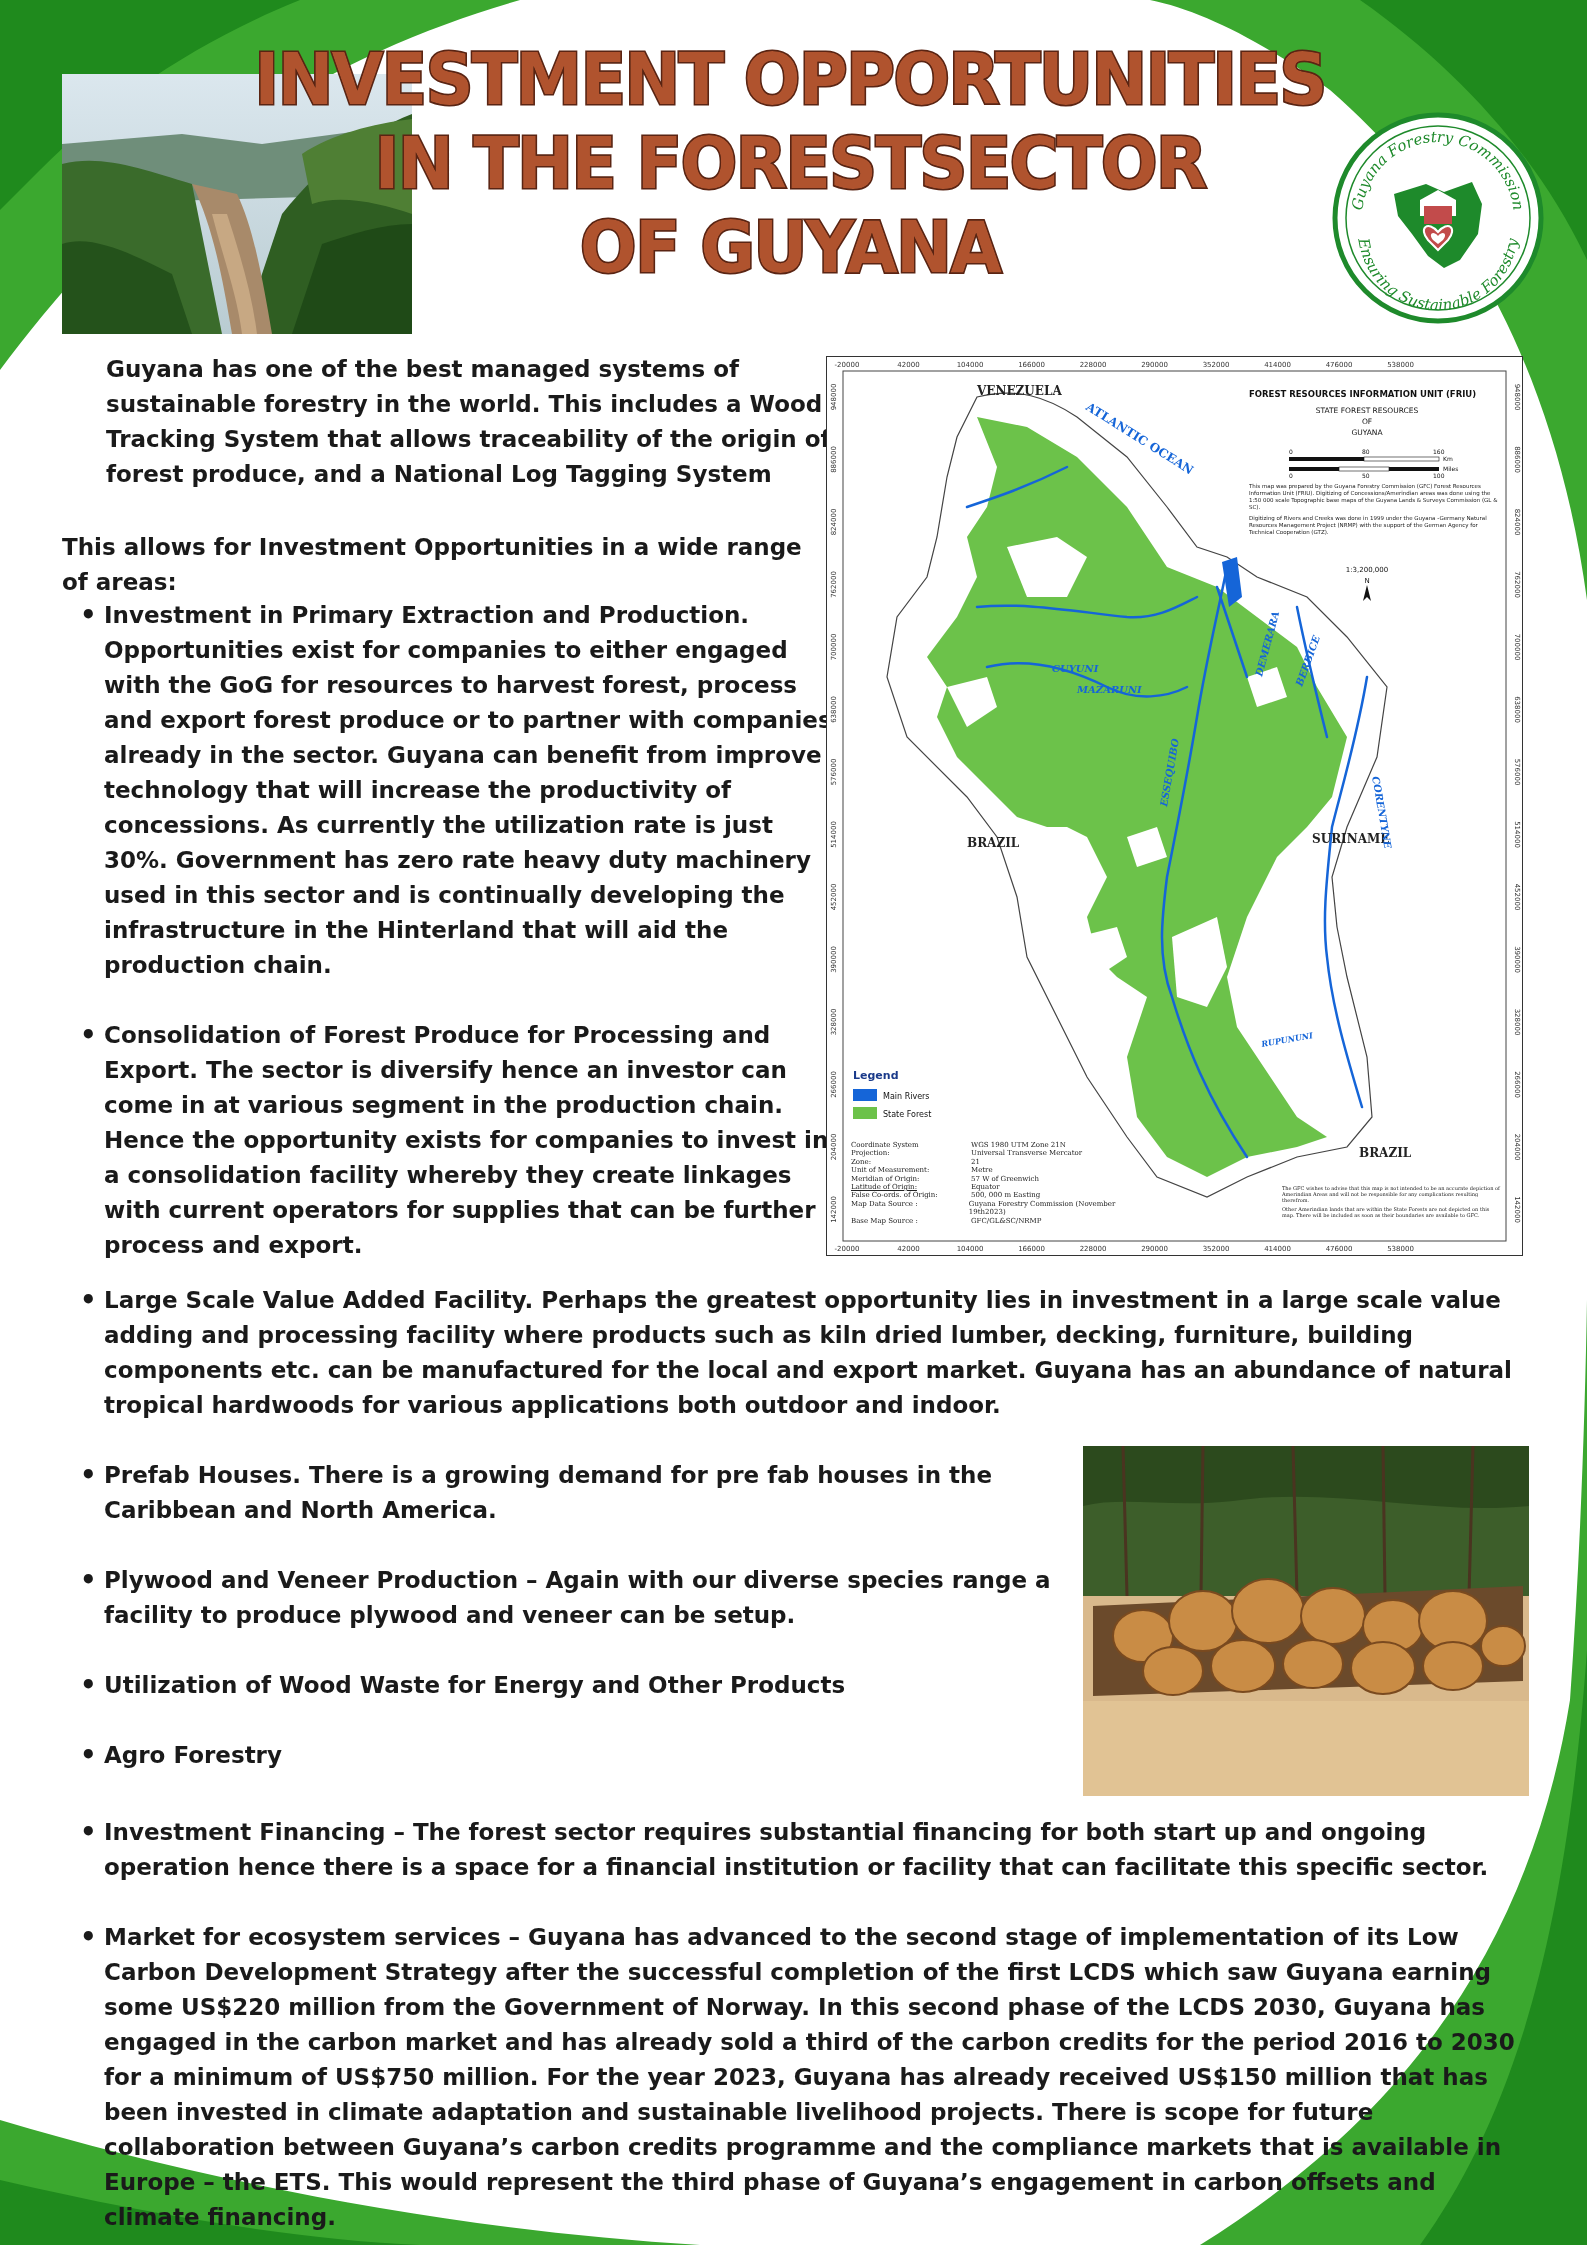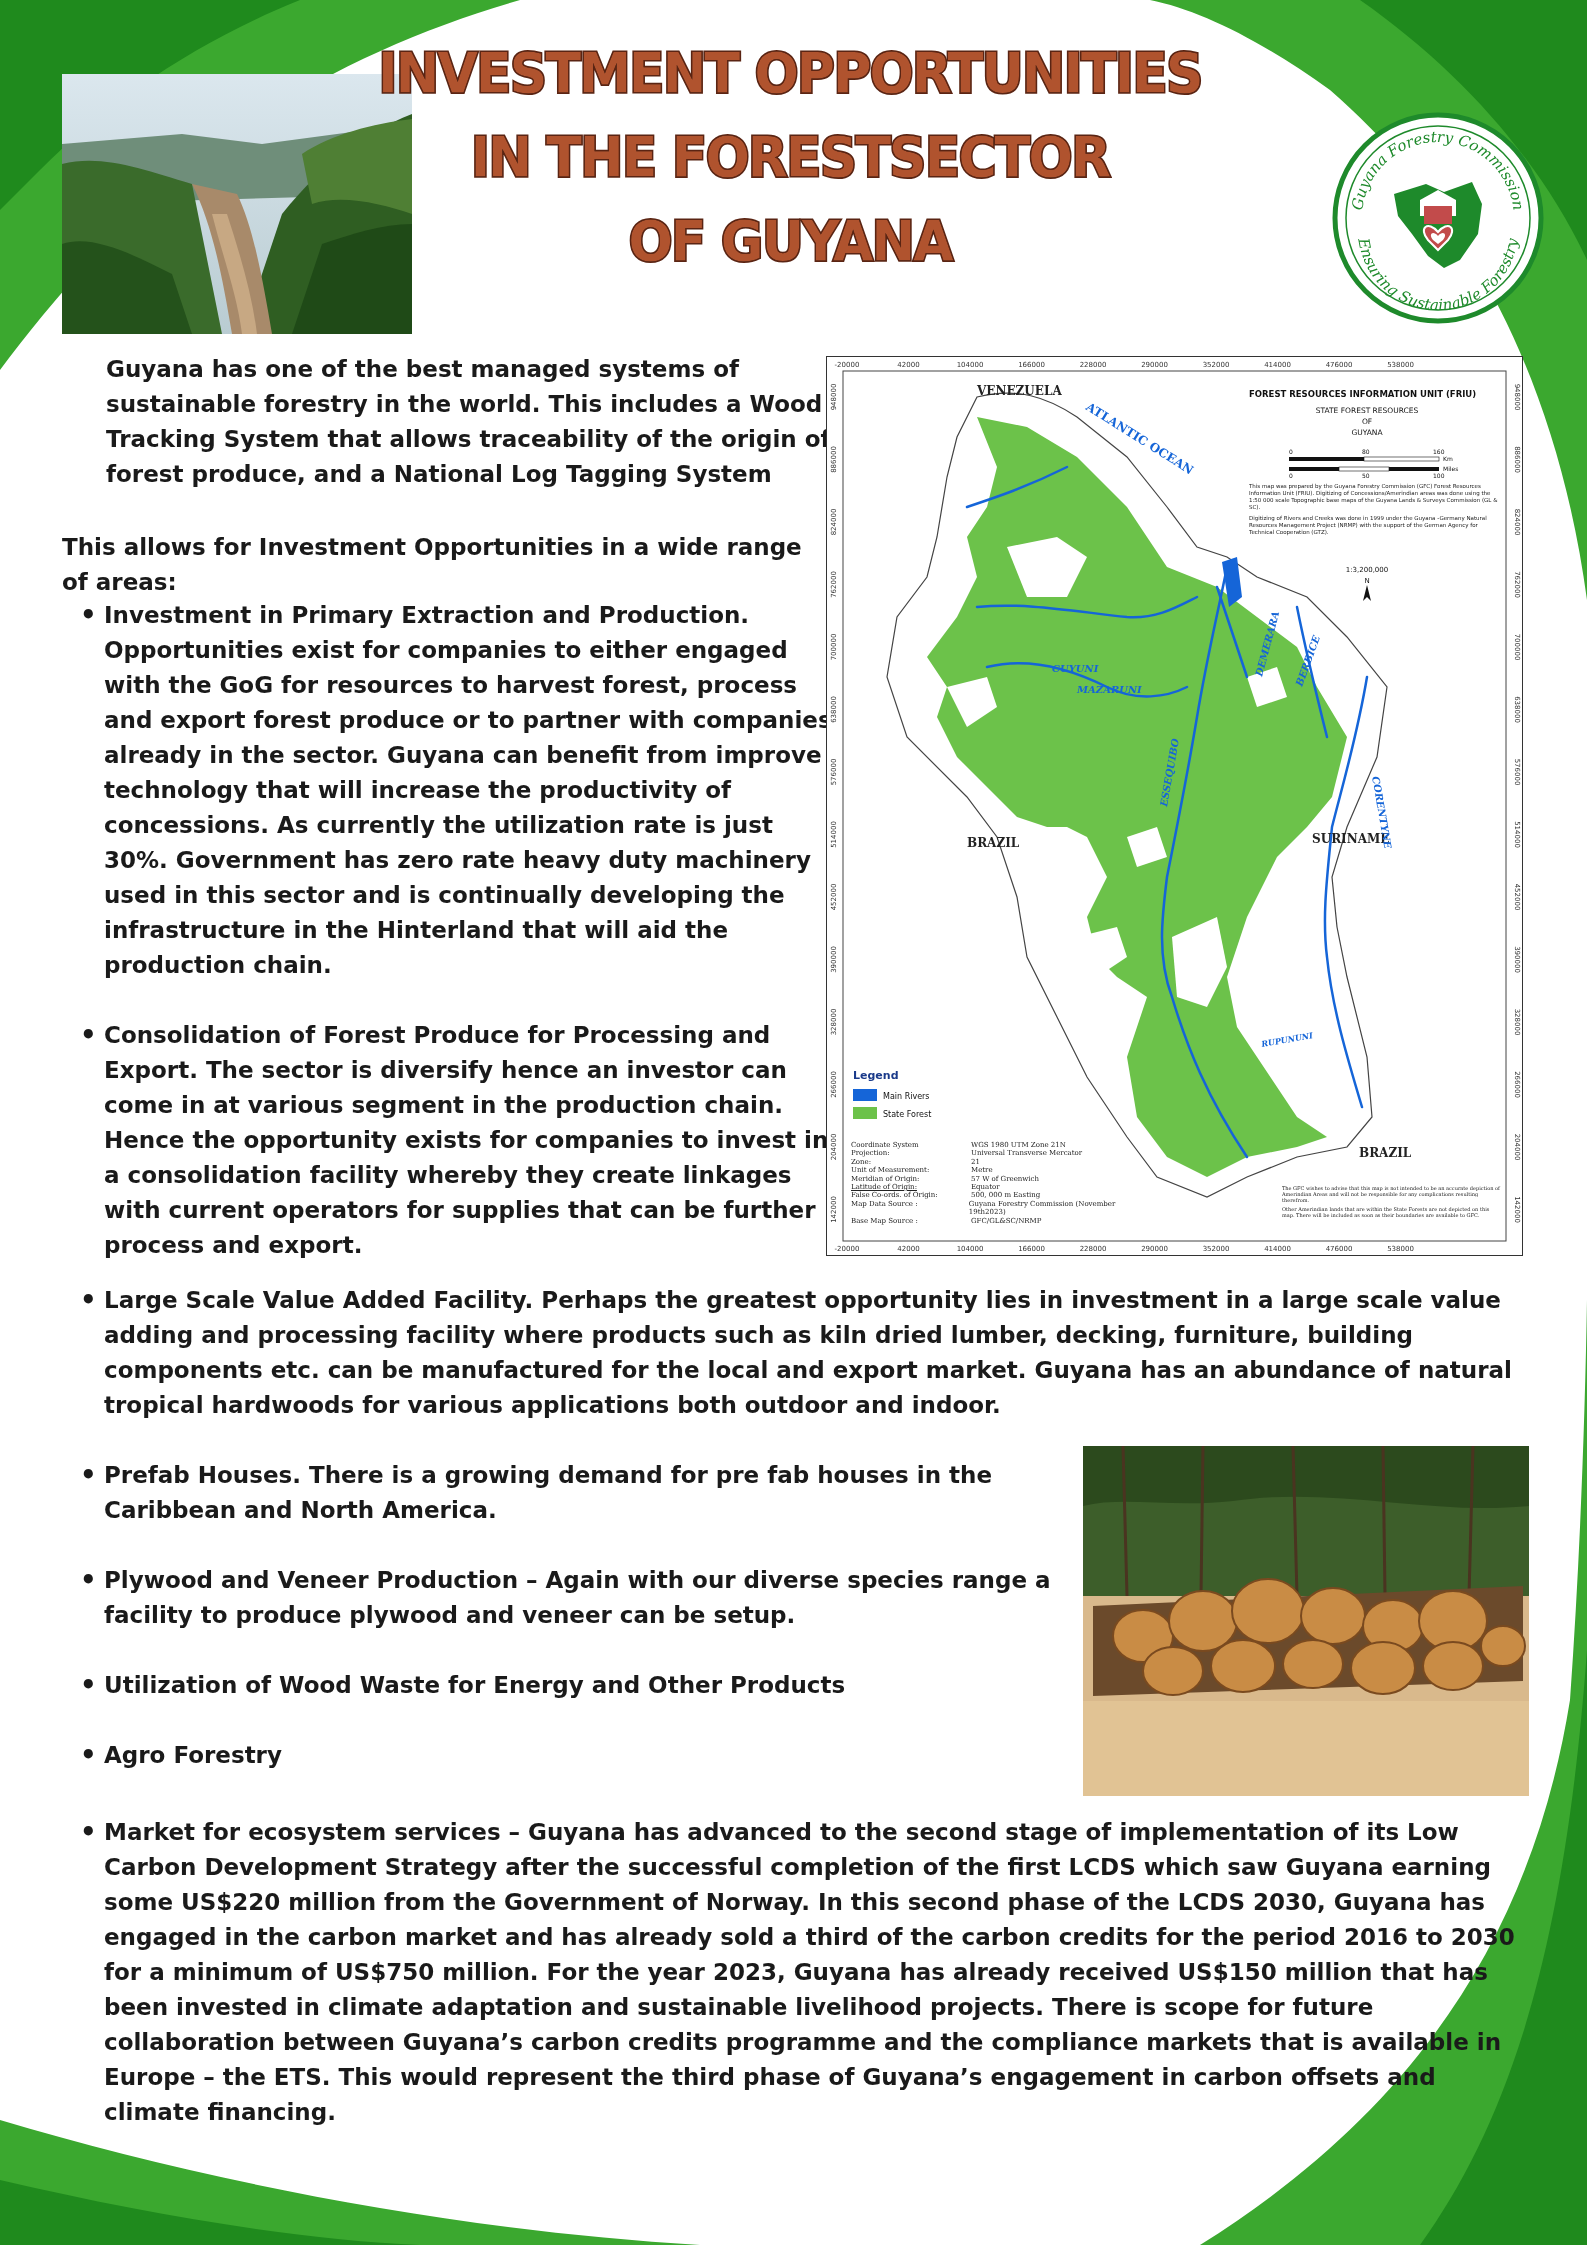--- a/index.html
+++ b/index.html
@@ -1,20 +1,20 @@
 <!DOCTYPE html>
 <html><head>
 <meta charset="utf-8">
 <style>
   html,body{margin:0;padding:0;}
   body{width:1587px;height:2245px;position:relative;overflow:hidden;background:#ffffff;font-family:"DejaVu Sans",sans-serif;color:#1a1a1a;}
   .bg{position:absolute;inset:0;z-index:0;}
   .layer{position:absolute;z-index:2;}
   
-  .title{left:200px;top:31px;width:1180px;text-align:center;font-family:"DejaVu Sans",sans-serif;font-weight:900;font-size:56px;line-height:84px;color:#b0532e;letter-spacing:-2px;
+  .title{left:200px;top:37px;width:1180px;text-align:center;font-family:"DejaVu Sans",sans-serif;font-weight:900;font-size:72px;line-height:84px;color:#b0532e;letter-spacing:-2px;
     -webkit-text-stroke:3px #5a2413;paint-order:stroke fill;text-shadow:0 0 0 #000;}
   .title div{transform:scaleX(0.93);}
   .photo-top{left:62px;top:74px;width:350px;height:260px;overflow:hidden;}
   .logo{left:1332px;top:112px;width:212px;height:212px;}
   .para{font-weight:bold;font-size:23px;line-height:35px;color:#1a1a1a;}
   .intro{left:62px;top:352px;width:760px;margin-left:44px;}
   .intro2{left:62px;top:530px;width:760px;}
   ul.bullets{list-style:none;margin:0;padding:0;}
   ul.bullets li{position:relative;padding-left:42px;font-weight:bold;font-size:23px;line-height:35px;}
   ul.bullets li::before{content:"•";position:absolute;left:18px;top:0;font-size:26px;}
@@ -319,15 +319,16 @@
       <ellipse cx="300" cy="222" rx="32" ry="26"></ellipse>
         <ellipse cx="370" cy="220" rx="30" ry="24"></ellipse>
         <ellipse cx="420" cy="200" rx="22" ry="20"></ellipse>
     </g>
     <rect y="255" width="446" height="95" fill="#e1c394"></rect>
   </svg>
 </div>
 
 <div class="layer foot">
   <ul class="bullets">
+    <li style="margin-bottom:35px;">Investment Financing – The forest sector requires substantial financing for both start up and ongoing operation hence there is a space for a financial institution or facility that can facilitate this specific sector.</li>
     <li>Market for ecosystem services – Guyana has advanced to the second stage of implementation of its Low Carbon Development Strategy after the successful completion of the first LCDS which saw Guyana earning some US$220 million from the Government of Norway. In this second phase of the LCDS 2030, Guyana has engaged in the carbon market and has already sold a third of the carbon credits for the period 2016 to 2030 for a minimum of US$750 million. For the year 2023, Guyana has already received US$150 million that has been invested in climate adaptation and sustainable livelihood projects. There is scope for future collaboration between Guyana’s carbon credits programme and the compliance markets that is available in Europe – the ETS. This would represent the third phase of Guyana’s engagement in carbon offsets and climate financing.</li>
   </ul>
 </div>
 
 </body></html>

